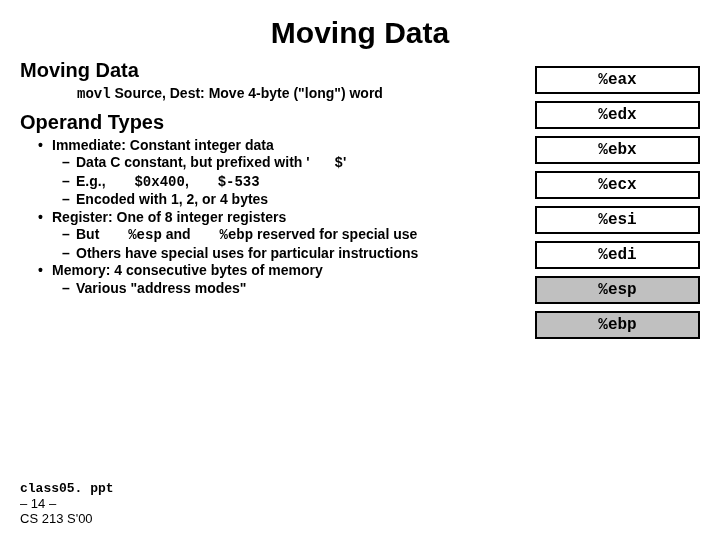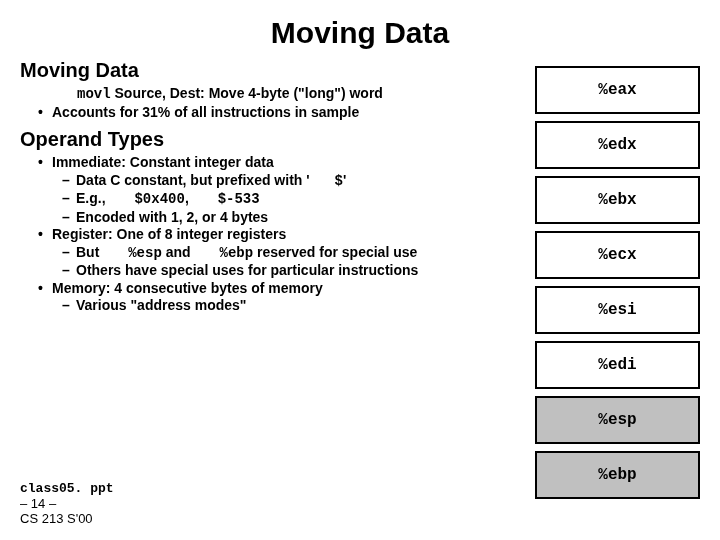--- a/index.html
+++ b/index.html
@@ -37,21 +37,21 @@
   .b1::before { content: "•"; position: absolute; left: 18px; }
   .b2 { padding-left: 56px; position: relative; }
   .b2::before { content: "–"; position: absolute; left: 42px; }
   .mono { font-family: "Courier New", monospace; font-weight: bold; margin-left: 25px; }
   .right {
     width: 165px;
     padding-top: 8px;
   }
   .reg {
     border: 2px solid #000;
-    height: 48px;
+    height: 28px;
     display: flex;
     align-items: center;
     justify-content: center;
     font-family: "Courier New", monospace;
     font-weight: bold;
     font-size: 16px;
     margin-bottom: 7px;
   }
   .reg.sp { background: #c0c0c0; }
   .footer {
@@ -72,21 +72,20 @@
 <body>
 
 <div class="title">Moving Data</div>
 
 <div class="content">
   <div class="left">
     <div class="h2">Moving Data</div>
     <div class="b0">
       <span class="mono">movl</span><span> Source, Dest: Move 4-byte ("long") word</span>
     </div>
-    <div class="b1">Accounts for 31% of all instructions in sample</div>
 
     <div class="h2" style="margin-top:6px">Operand Types</div>
     <div class="b1">Immediate: Constant integer data</div>
     <div class="b2">
       <span>Data C constant, but prefixed with '</span><span class="mono">$</span><span>'</span>
     </div>
     <div class="b2">
       <span>E.g., </span><span class="mono">$0x400</span><span>, </span><span class="mono">$-533</span>
     </div>
     <div class="b2">Encoded with 1, 2, or 4 bytes</div>

